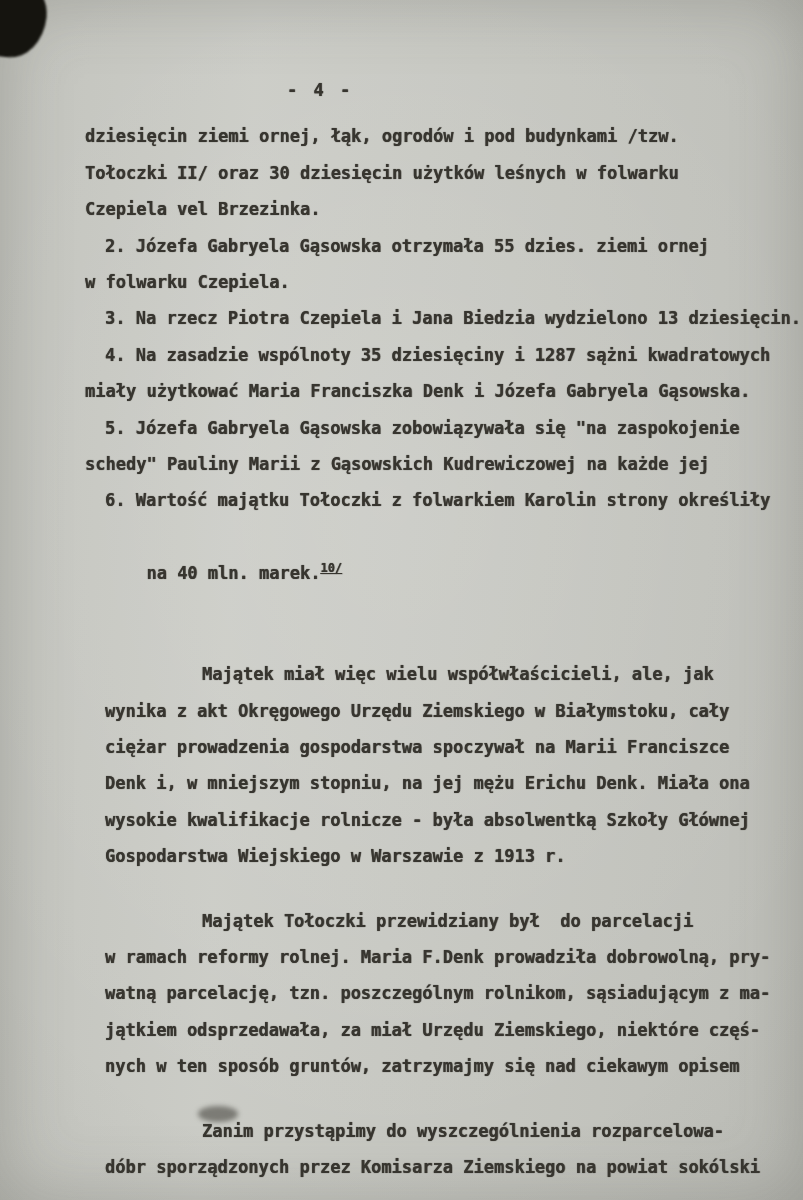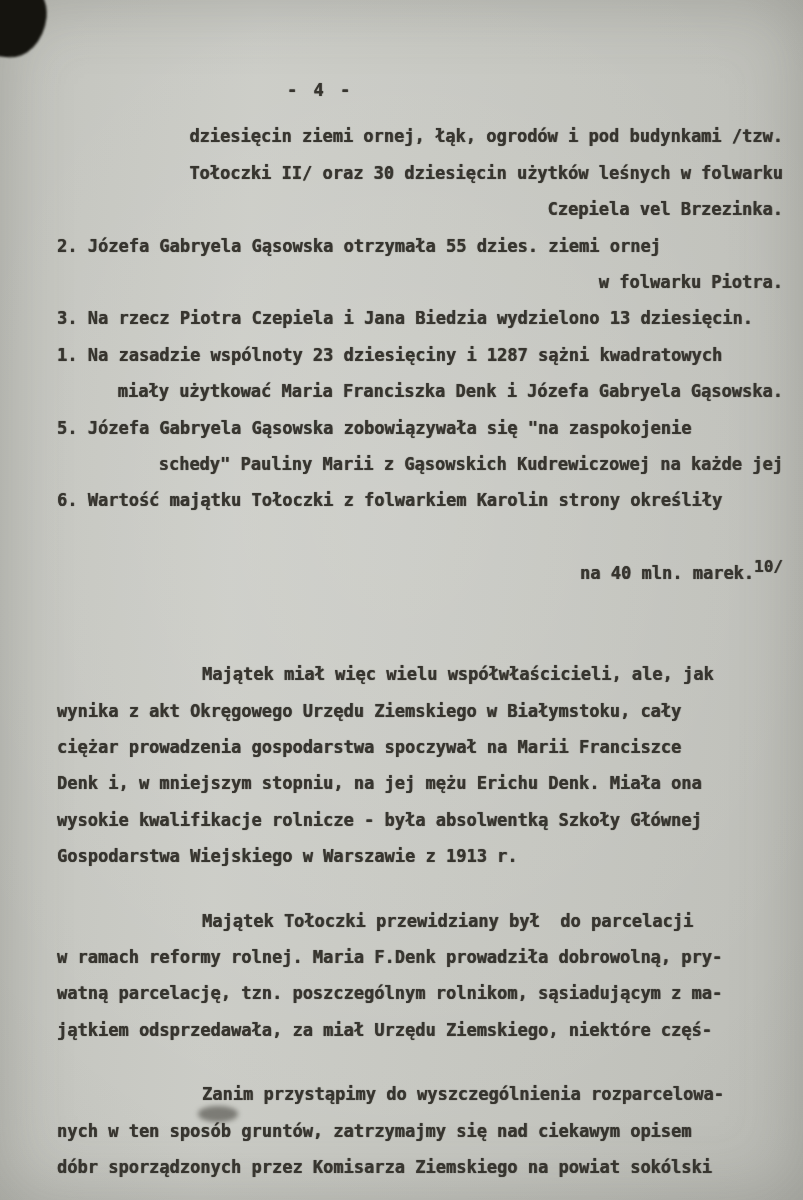--- a/index.html
+++ b/index.html
@@ -25,32 +25,34 @@
     top: 72px;
     width: 726px;
   }
   .page-number, .line {
     font-size: 17px;
     line-height: 36.4px;
     font-weight: bold;
     color: #37352f;
     white-space: pre;
     text-shadow: 0 0 1px rgba(55,53,47,0.85), 0.6px 0.4px 0.6px rgba(55,53,47,0.4);
+    margin-left: 48px;
   }
   .page-number {
     margin-left: 230px;
     letter-spacing: 3px;
     margin-bottom: 10px;
   }
-  .i1 { margin-left: 28px; text-align: right; }
+  .i1 { margin-left: 28px; }
   .i2 { margin-left: 145px; margin-top: 28px; }
   sup {
-    font-size: 16px;
+    font-size: 12px;
     vertical-align: 7px;
     line-height: 0;
+    text-decoration: underline;
   }
   .corner-mark {
     position: absolute;
     top: -16px;
     left: -12px;
     width: 58px;
     height: 74px;
     background: #15140f;
     border-radius: 8% 45% 65% 30%;
     transform: rotate(6deg);
@@ -74,38 +76,38 @@
   <div class="corner-mark"></div>
   <div class="smudge"></div>
 
   <div class="content">
     <div class="page-number">- 4 -</div>
 
     <div class="line i1">dziesięcin ziemi ornej, łąk, ogrodów i pod budynkami /tzw.</div>
     <div class="line i1">Tołoczki II/ oraz 30 dziesięcin użytków leśnych w folwarku</div>
     <div class="line i1">Czepiela vel Brzezinka.</div>
     <div class="line i0">2. Józefa Gabryela Gąsowska otrzymała 55 dzies. ziemi ornej</div>
-    <div class="line i1">w folwarku Piotra.</div>
+    <div class="line i1">w folwarku Czepiela.</div>
     <div class="line i0">3. Na rzecz Piotra Czepiela i Jana Biedzia wydzielono 13 dziesięcin.</div>
-    <div class="line i0">1. Na zasadzie wspólnoty 23 dziesięciny i 1287 sążni kwadratowych</div>
+    <div class="line i0">4. Na zasadzie wspólnoty 35 dziesięciny i 1287 sążni kwadratowych</div>
     <div class="line i1">miały użytkować Maria Franciszka Denk i Józefa Gabryela Gąsowska.</div>
     <div class="line i0">5. Józefa Gabryela Gąsowska zobowiązywała się "na zaspokojenie</div>
     <div class="line i1">schedy" Pauliny Marii z Gąsowskich Kudrewiczowej na każde jej</div>
     <div class="line i0">6. Wartość majątku Tołoczki z folwarkiem Karolin strony określiły</div>
     <div class="line i1">
       <span>na 40 mln. marek.</span><sup>10/</sup>
     </div>
     <div class="line i2">Majątek miał więc wielu współwłaścicieli, ale, jak</div>
     <div class="line i0">wynika z akt Okręgowego Urzędu Ziemskiego w Białymstoku, cały</div>
     <div class="line i0">ciężar prowadzenia gospodarstwa spoczywał na Marii Franciszce</div>
     <div class="line i0">Denk i, w mniejszym stopniu, na jej mężu Erichu Denk. Miała ona</div>
     <div class="line i0">wysokie kwalifikacje rolnicze - była absolwentką Szkoły Głównej</div>
     <div class="line i0">Gospodarstwa Wiejskiego w Warszawie z 1913 r.</div>
     <div class="line i2">Majątek Tołoczki przewidziany był  do parcelacji</div>
     <div class="line i0">w ramach reformy rolnej. Maria F.Denk prowadziła dobrowolną, pry-</div>
     <div class="line i0">watną parcelację, tzn. poszczególnym rolnikom, sąsiadującym z ma-</div>
     <div class="line i0">jątkiem odsprzedawała, za miał Urzędu Ziemskiego, niektóre częś-</div>
+    <div class="line i0">nych w ten sposób gruntów, zatrzymajmy się nad ciekawym opisem</div>
     <div class="line i2">Zanim przystąpimy do wyszczególnienia rozparcelowa-</div>
-    <div class="line i0">nych w ten sposób gruntów, zatrzymajmy się nad ciekawym opisem</div>
     <div class="line i0">dóbr sporządzonych przez Komisarza Ziemskiego na powiat sokólski</div>
 
   </div>
 </div>
 
 </body></html>

